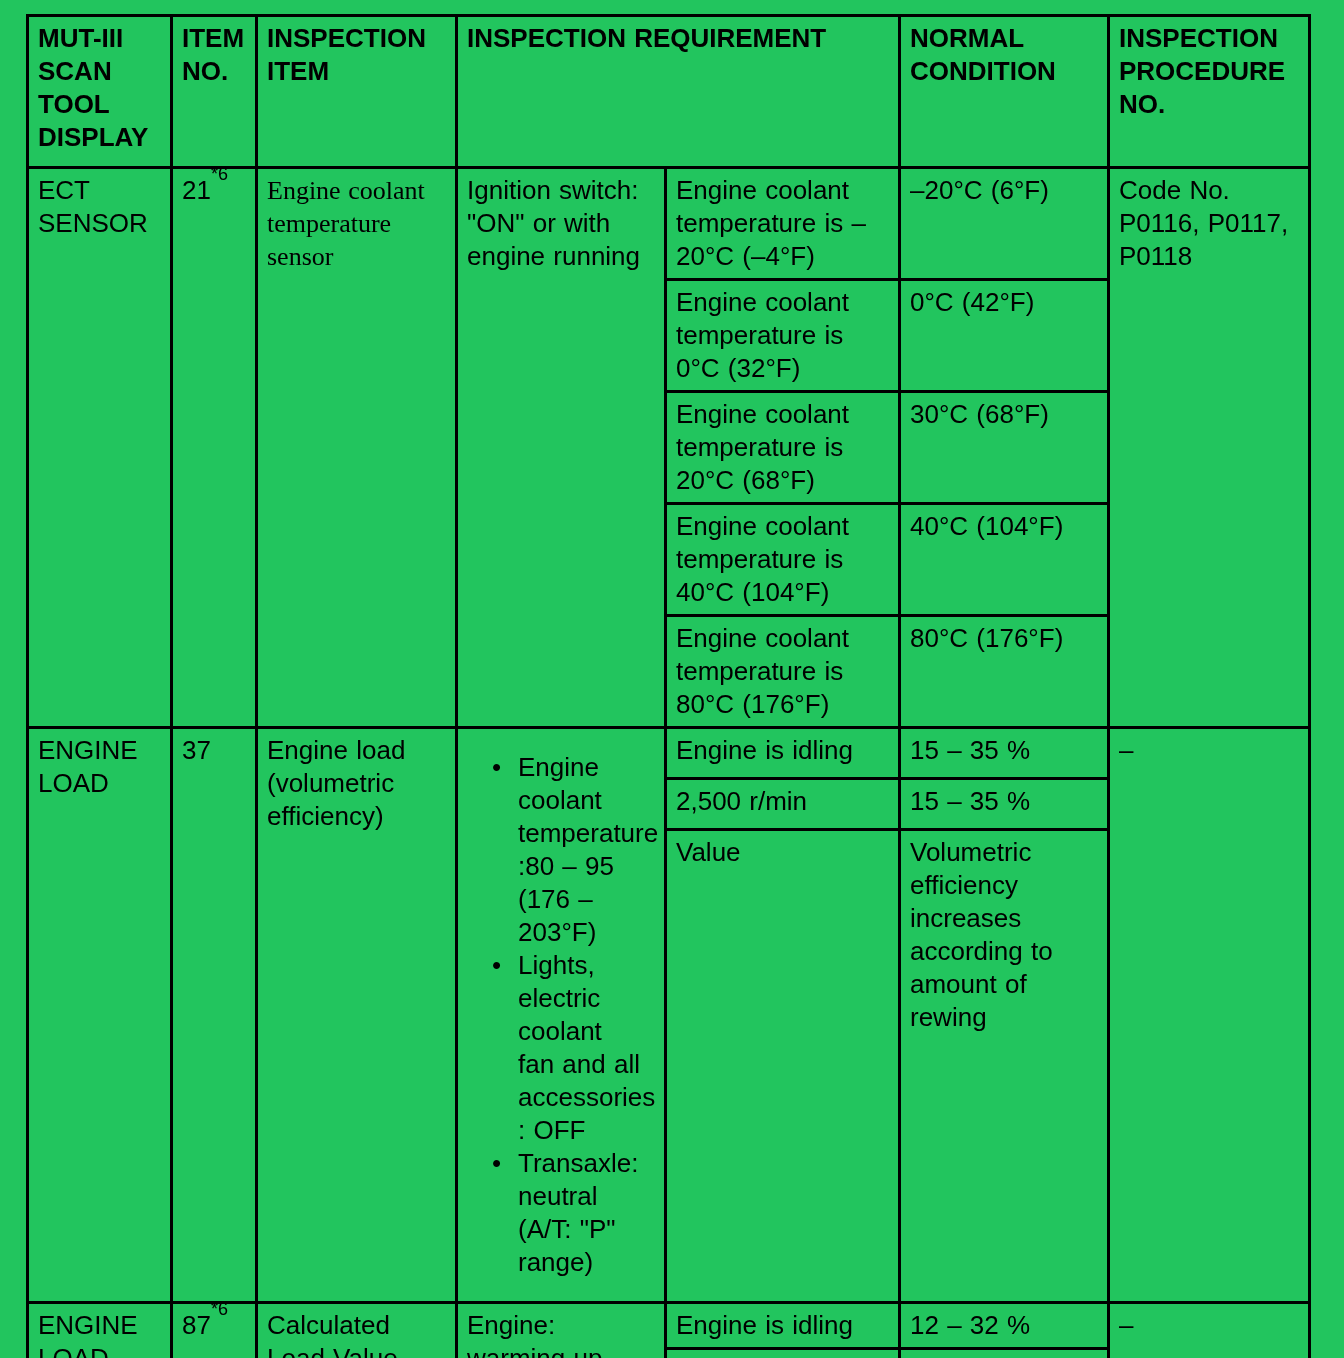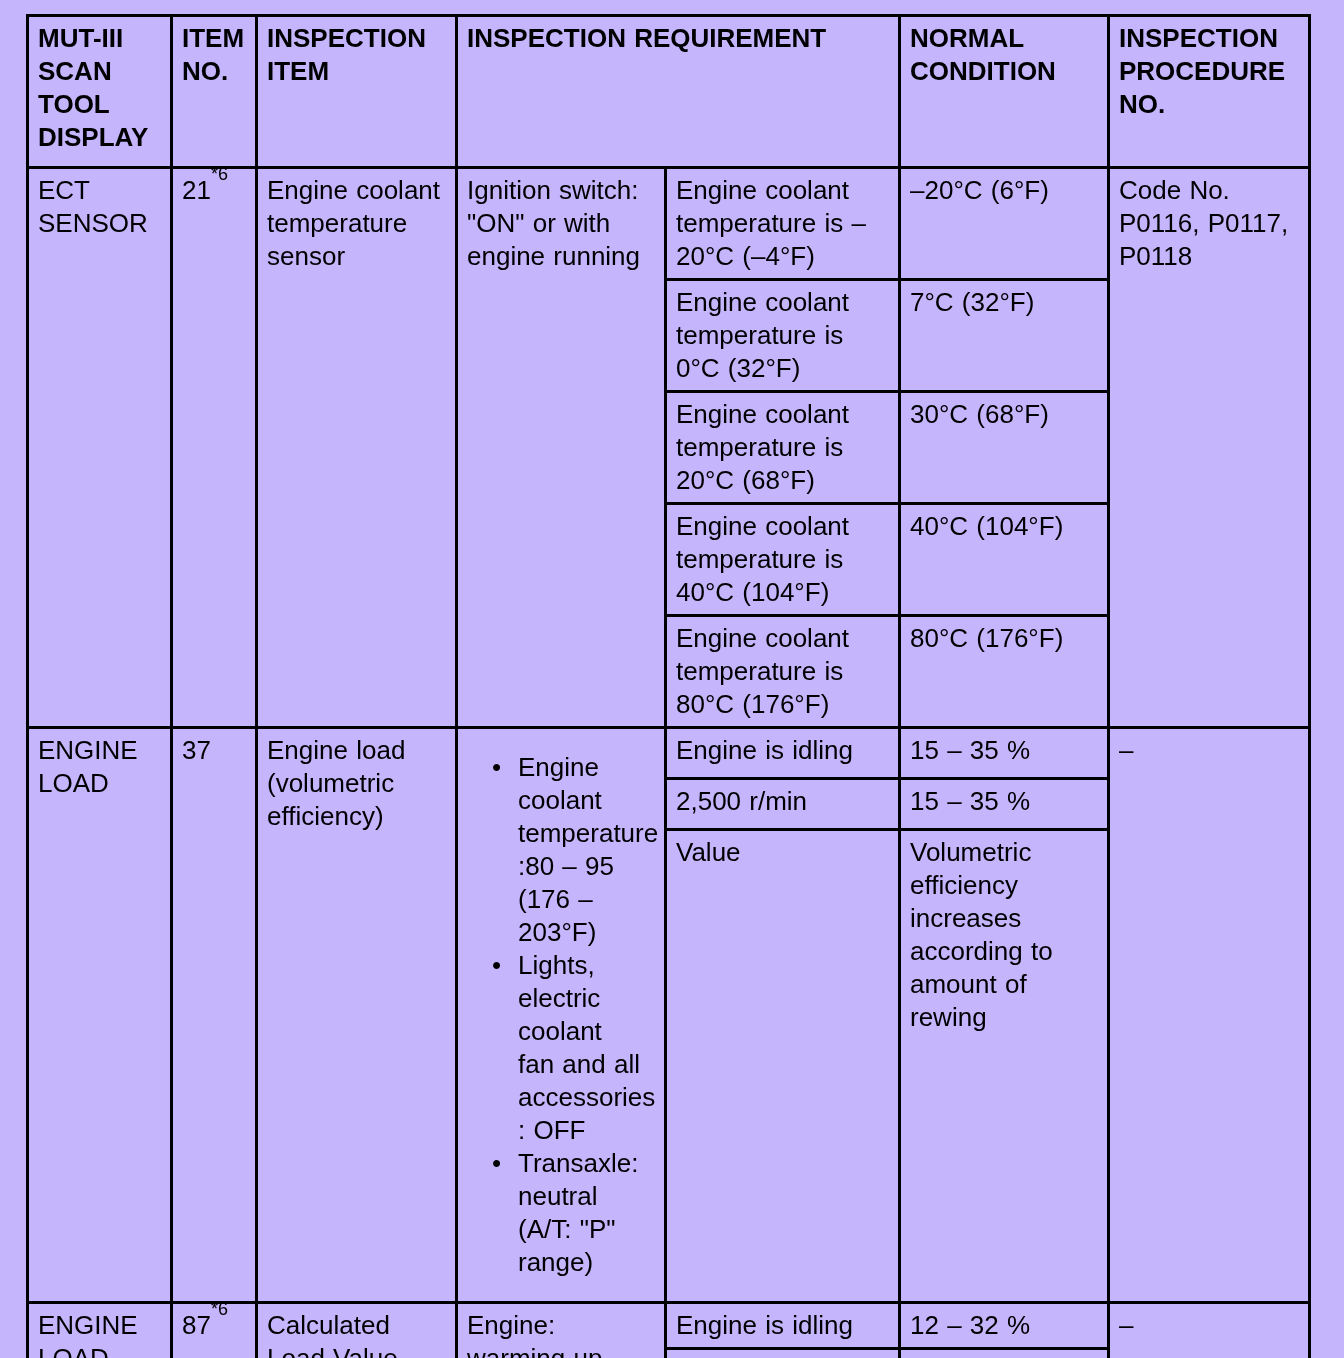--- a/index.html
+++ b/index.html
@@ -4,21 +4,21 @@
 <style>
   html, body {
     margin: 0;
     padding: 0;
     background: #ffffff;
   }
   .page {
     position: relative;
     width: 1344px;
     height: 1358px;
-    background: #c4b5fd;
+    background: #22c55e;
     font-family: "Liberation Sans", sans-serif;
     color: #000000;
   }
   table.spec {
     position: absolute;
     left: 26px;
     top: 14px;
     width: 1282px;
     border-collapse: collapse;
     table-layout: fixed;
@@ -32,21 +32,21 @@
     font-size: 26px;
     line-height: 33px;
     font-weight: normal;
     overflow: hidden;
     word-spacing: 1px;
   }
   table.spec th {
     font-weight: bold;
   }
   
-  td.tight-right { padding-right: 34px; }
+  td.tight-right { padding-right: 34px; font-family: Liberation Serif, serif; }
   sup.fn {
     font-size: 18px;
     line-height: 0;
     position: relative;
     top: -9px;
   }
   ul.req {
     list-style: none;
     margin: 17px;
     padding: 0;
@@ -91,21 +91,21 @@
       <td rowspan="5">ECT SENSOR</td>
       <td rowspan="5"><span>21</span><sup class="fn">*6</sup></td>
       <td rowspan="5" class="tight-right">Engine coolant temperature sensor</td>
       <td rowspan="5">Ignition switch: "ON" or with engine running</td>
       <td>Engine coolant temperature is –20°C (–4°F)</td>
       <td>–20°C (6°F)</td>
       <td rowspan="5">Code No. P0116, P0117, P0118</td>
     </tr>
     <tr style="height:112px">
       <td>Engine coolant temperature is 0°C (32°F)</td>
-      <td>7°C (32°F)</td>
+      <td>0°C (42°F)</td>
     </tr>
     <tr style="height:112px">
       <td>Engine coolant temperature is 20°C (68°F)</td>
       <td>30°C (68°F)</td>
     </tr>
     <tr style="height:112px">
       <td>Engine coolant temperature is 40°C (104°F)</td>
       <td>40°C (104°F)</td>
     </tr>
     <tr style="height:112px">

